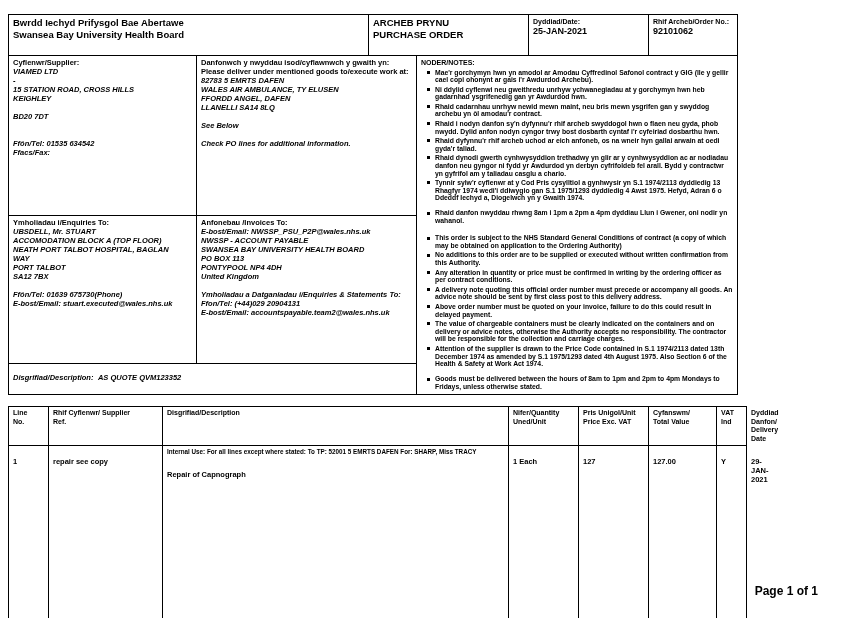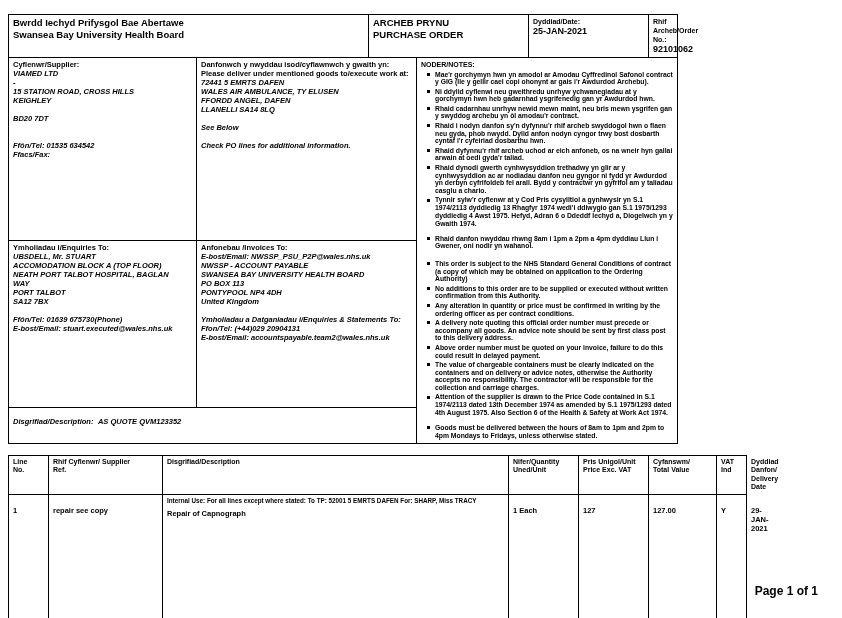--- a/index.html
+++ b/index.html
@@ -2,21 +2,21 @@
 <html><head>
 <meta charset="utf-8">
 <style>
   html,body{margin:0;padding:0;}
   body{
     width:842px;height:618px;background:#ffffff;color:#000;
     font-family:"Liberation Sans",sans-serif;font-weight:bold;
     position:relative;overflow:hidden;
   }
   .doc{position:absolute;left:8px;top:14px;width:826px;}
-  table.t{border-collapse:collapse;table-layout:fixed;width:670px;}
+  table.t{border-collapse:collapse;table-layout:fixed;width:730px;}
   table.t td{border:1.5px solid #000;vertical-align:top;padding:2px 4px;}
   
   .org-cell div,.title-cell div{font-size:9.5px;line-height:12px;}
   .lbl{font-size:7px;line-height:9px;}
   .val{font-size:9px;line-height:11px;}
   .hcell{height:36px;}
   
   .body-table{margin-top:-1.5px;}
   .sec-label{font-size:7.5px;line-height:9px;}
   .ln{font-size:7.5px;line-height:9px;min-height:9px;font-style:italic;}
@@ -35,21 +35,21 @@
   .blt{width:3px;height:3px;background:#000;margin-top:2.5px;flex:none;}
   ul.notes li span.ntx{font-size:6.8px;line-height:7.8px;}
   .notes-sep{height:8px;}
   
   .items-table{margin-top:11px;}
   .items-table td{padding:2px 3px;}
   .th1,.th2{font-size:7px;line-height:8.5px;}
   .item-row td{height:196px;}
   .cell-top-pad{margin-top:9px;font-size:7.5px;line-height:9px;}
   .internal-use{font-size:6.3px;line-height:8px;}
-  .item-desc{font-size:7.5px;line-height:9px;margin-top:4px;}
+  .item-desc{font-size:7.5px;line-height:9px;margin-top:14px;}
   
   .totals-row{display:flex;margin-top:4px;}
   .totals-spacer{width:390px;}
   .totals-label-box{width:118px;border:1.5px solid #000;display:flex;align-items:center;justify-content:center;height:21px;}
   .totals-label-box div{font-size:7px;}
   .totals-value-box{width:314px;border:1.5px solid #000;border-left:none;height:21px;text-align:center;}
   .exc-vat{font-size:6.5px;line-height:9px;}
   .total-amount{font-size:8.5px;line-height:10px;}
   .page-footer{position:absolute;right:16px;top:570px;font-size:12px;}
 </style>
@@ -102,21 +102,21 @@
         <div class="ln">15 STATION ROAD, CROSS HILLS</div>
         <div class="ln">KEIGHLEY</div>
         <div class="ln"></div>
         <div class="ln">BD20 7DT</div>
         <div class="gap18"></div>
         <div class="ln">Ffôn/Tel:  01535 634542</div>
         <div class="ln">Ffacs/Fax:</div>
       </td>
       <td>
         <div class="sec-label">Danfonwch y nwyddau isod/cyflawnwch y gwaith yn: Please deliver under mentioned goods to/execute work at:</div>
-        <div class="ln">72441 5 EMRTS DAFEN</div>
+        <div class="ln">82783 5 EMRTS DAFEN</div>
         <div class="ln">WALES AIR AMBULANCE, TY ELUSEN</div>
         <div class="ln">FFORDD ANGEL, DAFEN</div>
         <div class="ln">LLANELLI SA14 8LQ</div>
         <div class="gap"></div>
         <div class="ln">See Below</div>
         <div class="gap"></div>
         <div class="ln">Check PO lines for additional information.</div>
       </td>
       <td class="notes-cell" rowspan="3">
         <div class="notes-label">NODER/NOTES:</div>

